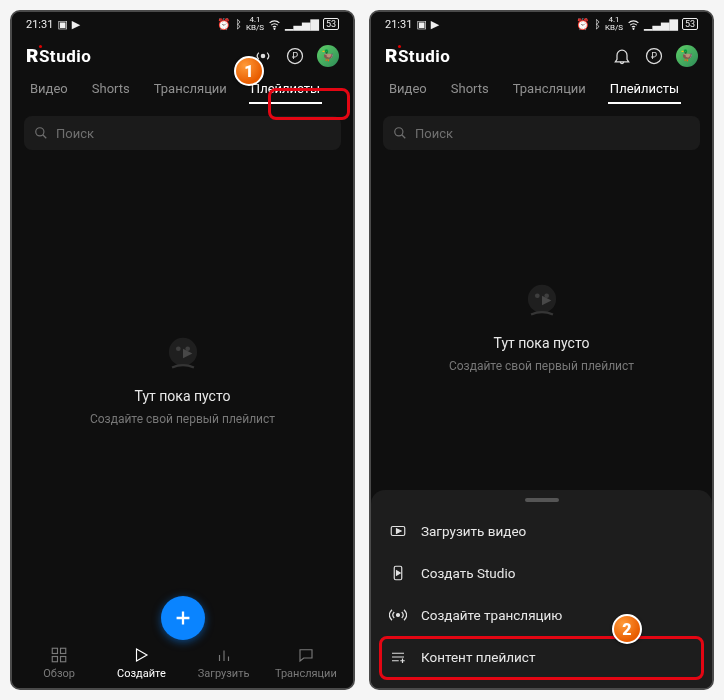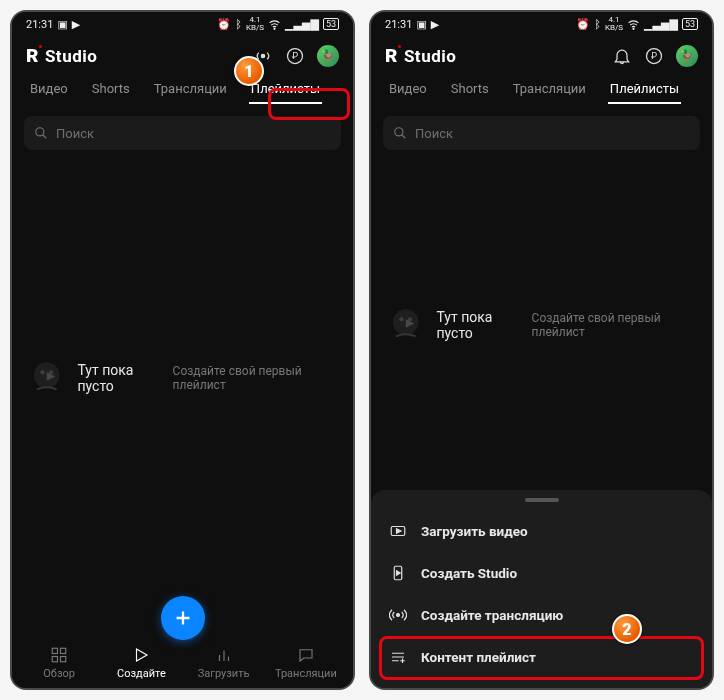--- a/index.html
+++ b/index.html
@@ -1,21 +1,21 @@
 <!DOCTYPE html>
 <html><head>
 <meta charset="utf-8">
 <style>
   * { margin: 0; padding: 0; box-sizing: border-box; }
   body { background: #f5f5f5; font-family: -apple-system, BlinkMacSystemFont, "Segoe UI", Roboto, Arial, sans-serif; padding: 10px; width: 724px; height: 700px; display: flex; gap: 14px; justify-content: center; }
   .phone {
     width: 345px; height: 680px;
     background: #0f0f0f;
     border: 2px solid #4a4a4a;
-    border-radius: 16px;
+    border-radius: 10px;
     overflow: hidden;
     display: flex; flex-direction: column;
     position: relative;
     color: #fff;
   }
   
   .statusbar {
     height: 24px; display: flex; justify-content: space-between; align-items: center;
     padding: 0 14px; font-size: 11px; color: #eee; background: #0f0f0f;
   }
@@ -23,56 +23,56 @@
   .statusbar .right span, .statusbar .left span { display: inline-flex; }
   .sb-icon { font-size: 11px; }
   
   .appheader {
     display: flex; justify-content: space-between; align-items: center;
     padding: 8px 14px 6px; background: #0f0f0f;
   }
   .logo { font-weight: 700; font-size: 17px; letter-spacing: 0.5px; display: flex; align-items: center; }
   .logo .r { color: #fff; font-size: 19px; font-weight: 900; position: relative; }
   .logo .r::after { content: ""; position: absolute; top: 1px; right: -3px; width: 3px; height: 3px; background: #d00; border-radius: 50%; }
-  .logo .rest { color: #fff; margin-left: 6px; }
+  .logo .rest { color: #fff; }
   .header-actions { display: flex; gap: 12px; align-items: center; }
   .hicon { width: 20px; height: 20px; display: flex; align-items: center; justify-content: center; color: #ddd; }
   .hicon svg { width: 20px; height: 20px; stroke: #ddd; fill: none; stroke-width: 1.5; }
   .avatar { width: 22px; height: 22px; border-radius: 50%; background: linear-gradient(135deg,#5fd068,#2e8b57); display: flex; align-items: center; justify-content: center; font-size: 11px; color:#fff; }
   
   .tabs { display: flex; gap: 0; padding: 0 22px 0 6px; background: #0f0f0f; }
   .tab { flex: 0 0 auto; padding: 8px 12px 10px; font-size: 13px; color: #909090; position: relative; }
   .tab.active { color: #fff; }
   .tab.active::after { content:""; position:absolute; left:10px; right:10px; bottom:2px; height:2px; background:#fff; }
   
   .searchwrap { padding: 10px 12px; background: #0f0f0f; }
   .search {
     background: #1b1b1b; border-radius: 8px; height: 34px;
     display: flex; align-items: center; gap: 8px; padding: 0 10px;
     color: #6f6f6f; font-size: 13px;
   }
   .search svg { width: 14px; height: 14px; stroke: #6f6f6f; fill: none; stroke-width: 2; }
   
-  .empty { flex: 1; display: flex; flex-direction: row; align-items: center; justify-content: center; gap: 8px; padding: 0 12px; }
+  .empty { flex: 1; display: flex; flex-direction: column; align-items: center; justify-content: center; gap: 8px; padding: 0 12px; }
   .empty-ill { width: 50px; height: 50px; opacity: 0.55; }
   .empty-ill svg { width: 100%; height: 100%; }
   .empty-title { font-size: 14px; color: #e9e9e9; }
   .empty-sub { font-size: 12px; color: #777; }
   
   .fab-row { position: relative; display:flex; justify-content:center; padding-bottom:4px;}
   .fab { width: 44px; height: 44px; border-radius: 50%; background:#0a84ff; display:flex;align-items:center;justify-content:center; box-shadow:0 2px 8px rgba(10,132,255,0.5);}
   .fab svg{width:22px;height:22px;stroke:#fff;stroke-width:2.5;fill:none;}
   .bottomnav { display:flex; justify-content:space-around; align-items:flex-end; padding:2px 6px 8px; background:#0f0f0f; }
   .bn-item{ display:flex; flex-direction:column; align-items:center; gap:3px; font-size:11px; color:#7a7a7a; width:60px;}
   .bn-item.active{ color:#fff; }
   .bn-item svg{ width:18px; height:18px; stroke:currentColor; fill:none; stroke-width:1.5; }
   
   .sheet { background:#1d1d1d; border-top-left-radius:14px; border-top-right-radius:14px; padding:8px 0 10px; }
   .sheet-handle{ width:34px; height:4px; background:#555; border-radius:3px; margin:0 auto 8px;}
-  .sheet-item{ display:flex; align-items:center; gap:14px; padding:12px 18px; font-size:13.5px; color:#e8e8e8;font-weight:bold;}
+  .sheet-item{ display:flex; align-items:center; gap:14px; padding:12px 18px; font-size:13.5px; color:#e8e8e8;}
   .sheet-item svg{ width:18px; height:18px; stroke:#e0e0e0; fill:none; stroke-width:1.6;}
   
   .annot-red-box { position:absolute; border:3px solid #e30613; border-radius:8px; pointer-events:none; }
   .annot-badge {
     position:absolute; width:30px; height:30px; border-radius:50%;
     background: radial-gradient(circle at 35% 30%, #ff9b3a, #e85c00 70%);
     border:2px solid #fff; display:flex;align-items:center;justify-content:center;
     color:#fff; font-weight:900; font-size:16px; box-shadow:0 1px 3px rgba(0,0,0,0.5);
     pointer-events:none;
   }

